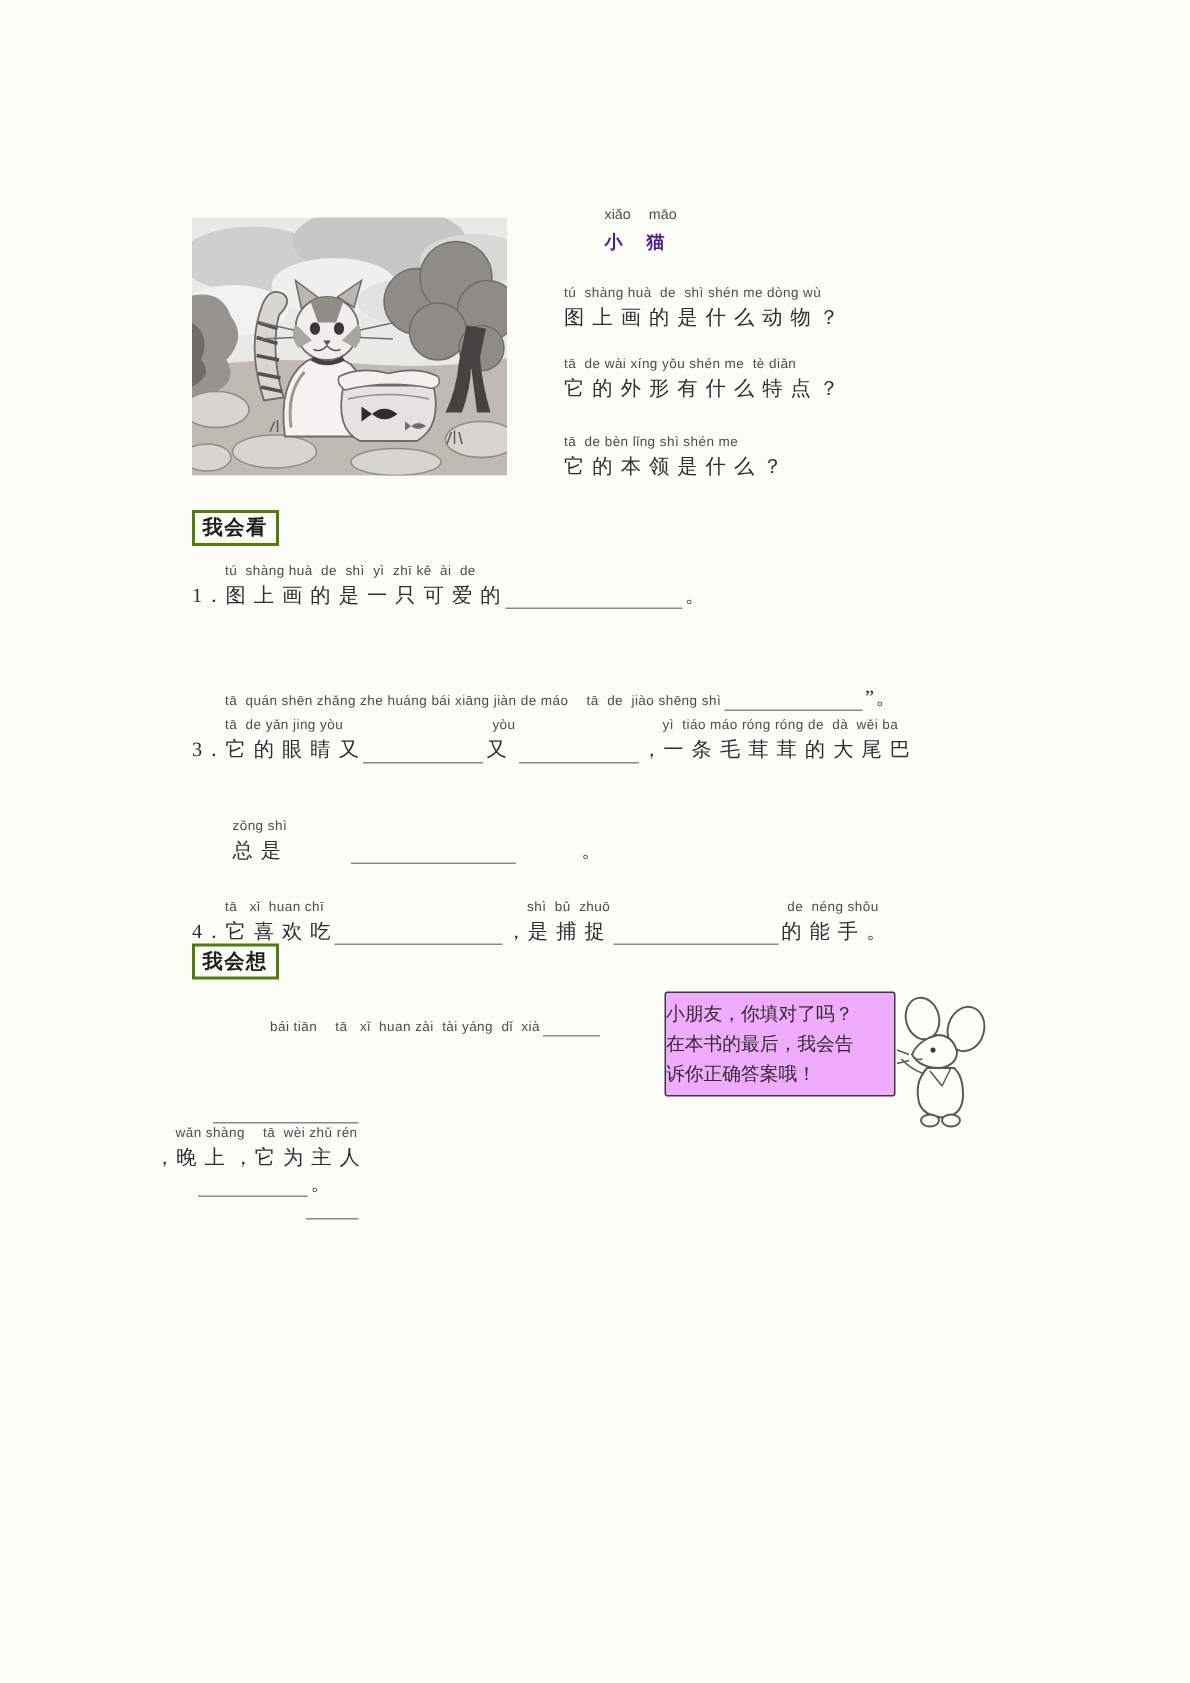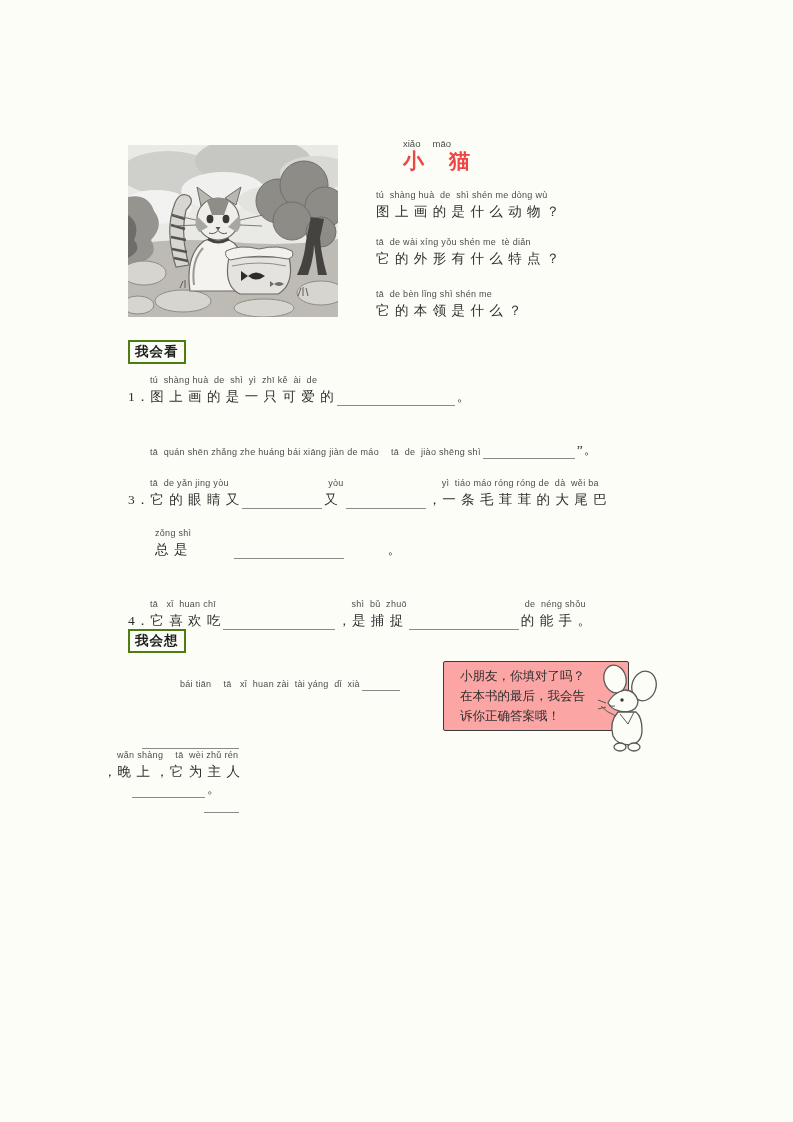--- a/index.html
+++ b/index.html
@@ -8,34 +8,34 @@
 
   
   .line{position:absolute;display:flex;align-items:flex-end;white-space:nowrap;}
   .seg{display:flex;flex-direction:column;justify-content:flex-end;}
   .py{font-family:"Liberation Sans",sans-serif;font-size:9px;letter-spacing:.3px;
       color:#4c4c4c;height:13px;line-height:13px;white-space:pre;}
   .hz{font-family:"Liberation Serif",serif;font-size:13.5px;letter-spacing:1px;
       color:#2e2e2e;height:19px;line-height:19px;white-space:pre;}
   .bl{height:18px;border-bottom:1px solid #8a8a8a;margin:0 2px;}
 
-  .title-hz{font-family:"Liberation Serif",serif;font-weight:bold;font-size:21px;
-      letter-spacing:2px;color:#ef4444;height:22px;line-height:22px;white-space:pre;}
+  .title-hz{font-family:"Liberation Serif",serif;font-weight:bold;font-size:12px;
+      letter-spacing:2px;color:#4c1d95;height:22px;line-height:22px;white-space:pre;}
   .title-py{font-size:9.5px;color:#4c4c4c;height:13px;line-height:13px;white-space:pre;}
 
   .q .hz{font-size:13.5px;}
 
   .seclabel{position:absolute;display:inline-block;border:2px solid #4d7c0f;
       padding:1px 5px;font-family:"Liberation Serif",serif;font-weight:bold;
       font-size:13.5px;color:#1f1f1f;background:#fdfdf8;letter-spacing:1px;}
 
   .pl22{padding-left:22px;} .pl14{padding-left:14px;} .pl4{padding-left:4px;}
 
   .hintbox{position:absolute;left:443px;top:661px;width:152px;border:1.2px solid #3a3a3a;
-      border-radius:2px;padding:4px 16px;background:#fca5a5;}
+      border-radius:2px;padding:4px 0;background:#f0abfc;}
   .hintbox .hl{font-family:"Liberation Serif",serif;font-size:12.5px;line-height:20px;
       color:#2e2e2e;white-space:nowrap;}
 
   .illus{position:absolute;left:128px;top:145px;width:210px;height:172px;}
   .mouse{position:absolute;left:597px;top:659px;width:64px;height:94px;}
 </style>
 </head>
 <body>
 
 <div class="page">
@@ -141,21 +141,21 @@
     <div class="seg">
         <div class="py"></div>
         <div class="bl" style="width:118px;"></div>
       </div>
     <div class="seg">
         <div class="py"></div>
         <div class="hz">。</div>
       </div>
   </div>
 
-  <div class="line" style="left:128px;top:427px;">
+  <div class="line" style="left:128px;top:442px;">
     <div class="seg">
       <div class="py pl22">tā  quán shēn zhǎng zhe huáng bái xiāng jiàn de máo　 tā  de  jiào shēng shì</div>
     </div>
     <div class="seg">
         <div class="py"></div>
         <div class="bl" style="width:92px;"></div>
       </div>
     <div class="seg">
         <div class="py"></div>
         <div class="hz">”。</div>
@@ -178,21 +178,21 @@
     <div class="seg">
         <div class="py"></div>
         <div class="bl" style="width:80px;"></div>
       </div>
     <div class="seg">
       <div class="py pl14">yì  tiáo máo róng róng de  dà  wěi ba</div>
       <div class="hz">，一 条 毛 茸 茸 的 大 尾 巴</div>
     </div>
   </div>
 
-  <div class="line" style="left:155px;top:527px;gap:41px;">
+  <div class="line" style="left:155px;top:544px;gap:41px;">
     <div class="seg">
       <div class="py">zǒng shì</div>
       <div class="hz">总 是</div>
     </div>
     <div class="seg">
         <div class="py"></div>
         <div class="bl" style="width:110px;"></div>
       </div>
     <div class="seg">
         <div class="py"></div>

